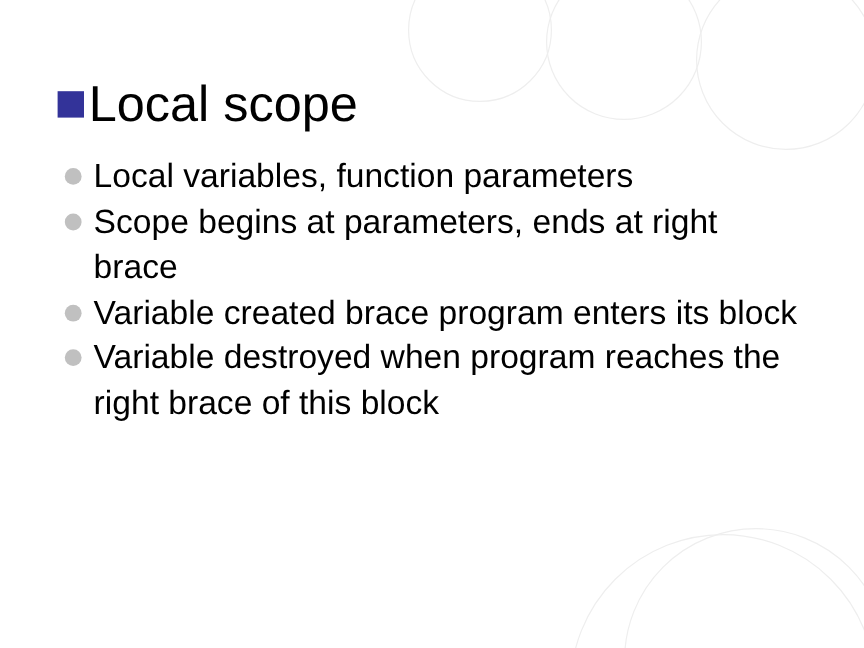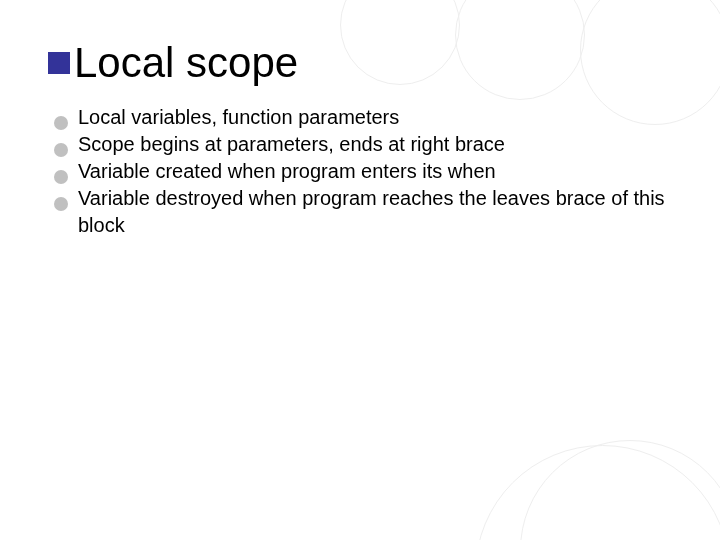--- a/index.html
+++ b/index.html
@@ -31,20 +31,21 @@
 
   .content {
     position: relative;
     padding: 40px 48px 0 48px;
   }
 
   .heading {
     display: flex;
     align-items: baseline;
     margin-bottom: 18px;
+    margin-top: 24px;
   }
   .heading-bullet {
     width: 22px;
     height: 22px;
     background: #333399;
     margin-right: 4px;
     align-self: center;
     flex-shrink: 0;
   }
   .heading-text {
@@ -54,21 +55,21 @@
     line-height: 1.1;
   }
 
   .list {
     list-style: none;
     padding-left: 6px;
   }
   .list-item {
     display: flex;
     align-items: flex-start;
-    font-size: 20px;
+    font-size: 28px;
     line-height: 1.35;
     color: #000000;
     margin-bottom: 0px;
   }
   .list-bullet {
     width: 14px;
     height: 14px;
     border-radius: 50%;
     background: #c0c0c0;
     margin-right: 10px;
@@ -99,21 +100,21 @@
     <li class="list-item">
       <span class="list-bullet"></span>
       <span class="list-text">Local variables, function parameters</span>
     </li>
     <li class="list-item">
       <span class="list-bullet"></span>
       <span class="list-text">Scope begins at parameters, ends at right brace</span>
     </li>
     <li class="list-item">
       <span class="list-bullet"></span>
-      <span class="list-text">Variable created when program enters its when</span>
+      <span class="list-text">Variable created brace program enters its block</span>
     </li>
     <li class="list-item">
       <span class="list-bullet"></span>
-      <span class="list-text">Variable destroyed when program reaches the leaves brace of this block</span>
+      <span class="list-text">Variable destroyed when program reaches the right brace of this block</span>
     </li>
   </ul>
 
 </div>
 
 </body></html>

